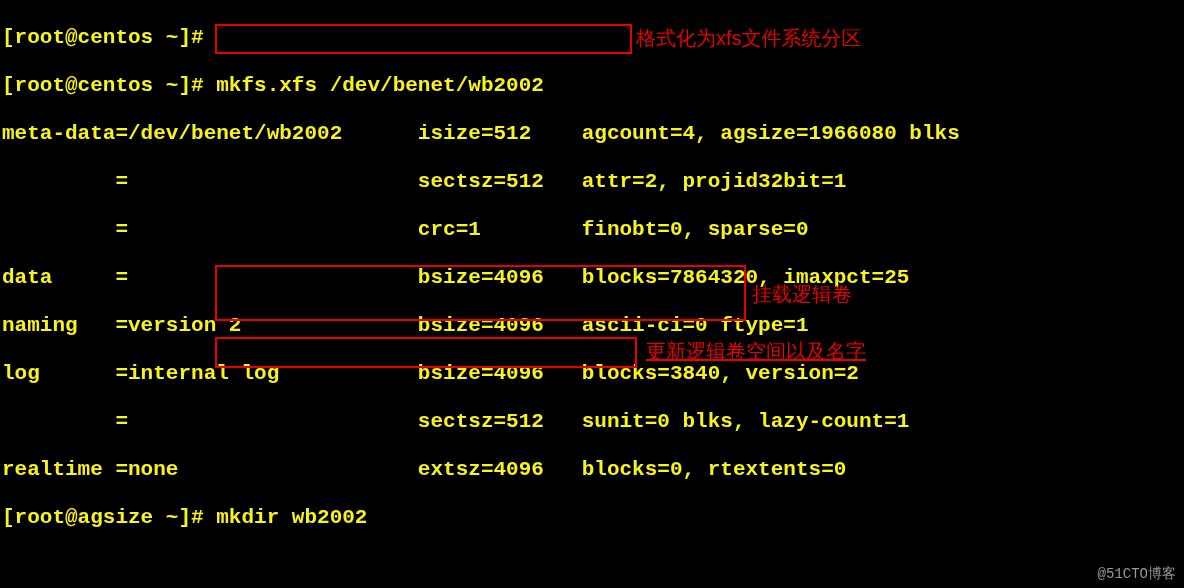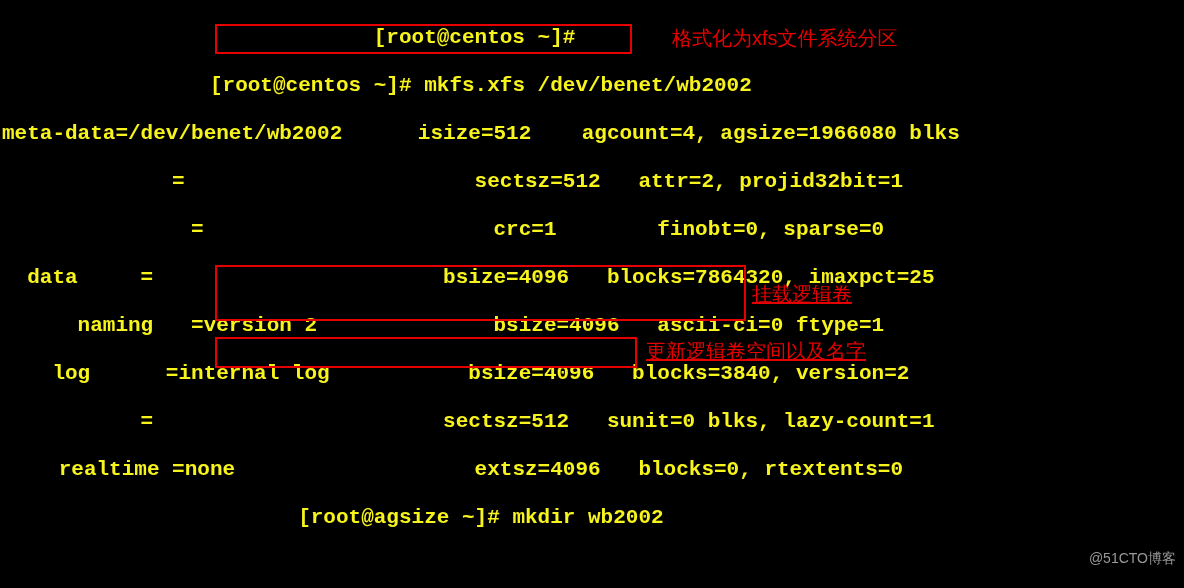--- a/index.html
+++ b/index.html
@@ -33,27 +33,27 @@
     position: absolute;
     color: #e60000;
     font-family: "SimSun","Microsoft YaHei",sans-serif;
     font-size: 20px;
     font-weight: normal;
     white-space: nowrap;
   }
   .watermark {
     position: absolute;
     right: 8px;
-    bottom: 18px;
+    bottom: 2px;
     color: #999;
-    font-family: Liberation Sans, sans-serif;
+    font-family: Liberation Mono, monospace;
     font-size: 14px;
     font-weight: normal;
   }
-  .line { display:block; height:24px;text-align:center; }
+  .line { display:block; height:24px; }
 </style>
 </head>
 <body>
 
 <div class="terminal">
 <span class="line">[root@centos ~]# </span>
 <span class="line">[root@centos ~]# mkfs.xfs /dev/benet/wb2002</span>
 <span class="line">meta-data=/dev/benet/wb2002      isize=512    agcount=4, agsize=1966080 blks</span>
 <span class="line">         =                       sectsz=512   attr=2, projid32bit=1</span>
 <span class="line">         =                       crc=1        finobt=0, sparse=0</span>
@@ -74,17 +74,17 @@
 
 
 
 
 </div>
 
 <div class="box" style="left:215px; top:24px; width:413px; height:26px;"></div>
 <div class="box" style="left:215px; top:265px; width:527px; height:52px;"></div>
 <div class="box" style="left:215px; top:337px; width:418px; height:27px;"></div>
 
-<div class="anno" style="left:672px; top:26px;">格式化为xfs文件系统分区</div>
-<div class="anno" style="left:752px; top:282px;text-decoration:underline;">挂载逻辑卷</div>
+<div class="anno" style="left:636px; top:26px;">格式化为xfs文件系统分区</div>
+<div class="anno" style="left:752px; top:282px;">挂载逻辑卷</div>
 <div class="anno" style="left:646px; top:339px;text-decoration:underline;">更新逻辑卷空间以及名字</div>
 
 <div class="watermark">@51CTO博客</div>
 
 </body></html>

